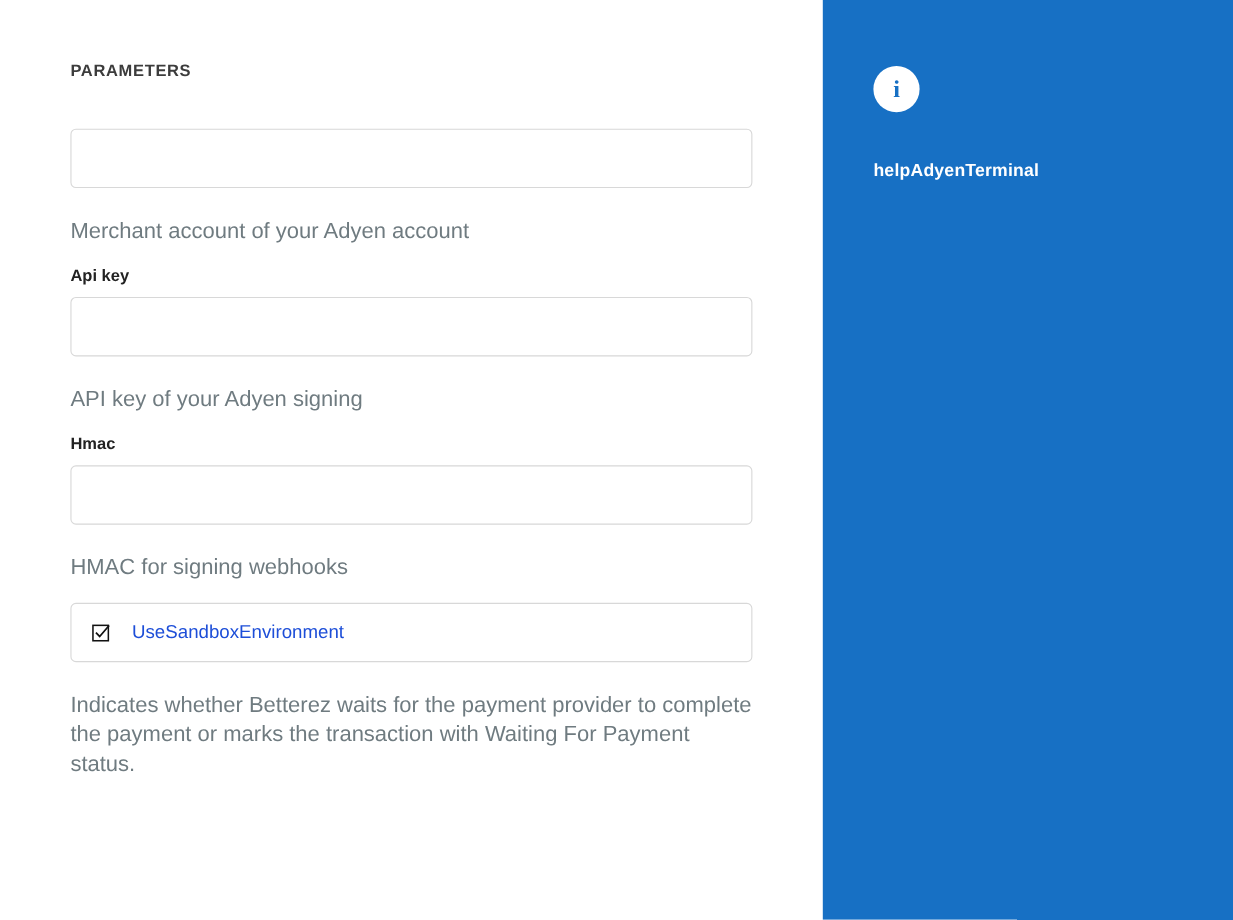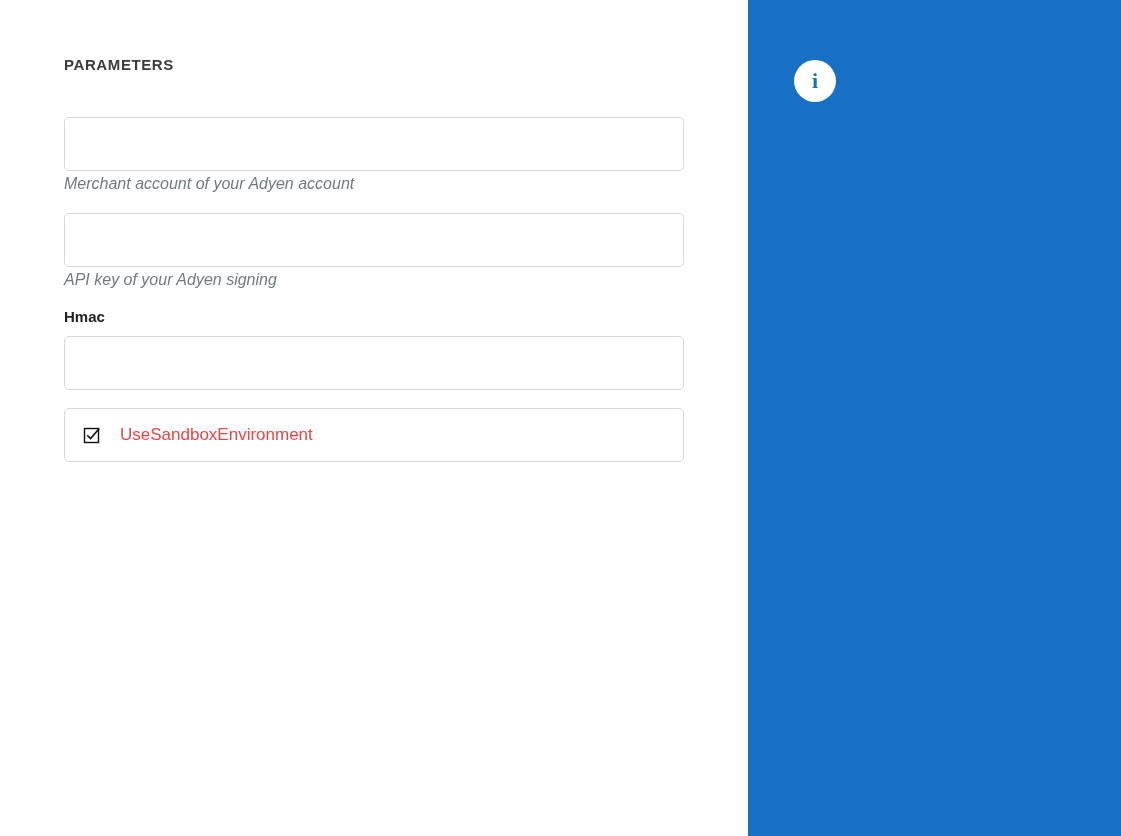--- a/index.html
+++ b/index.html
@@ -59,24 +59,23 @@
     border: 1px solid #d8d8d8;
     border-radius: 5px;
     background: #ffffff;
     font-family: "Liberation Sans", sans-serif;
     font-size: 15px;
     color: #333333;
     padding: 0 14px;
     outline: none;
   }
   .helper {
-    font-size: 16px;
-    font-style: italic;
+    font-size: 20px;
     color: #6f7b80;
-    margin-top: 2px;
+    margin-top: 26px;
     line-height: 1.35;
     max-width: 620px;
   }
 
   
   .check-field {
     margin-bottom: 18px;
   }
   .check-row {
     box-sizing: border-box;
@@ -94,21 +93,21 @@
     width: 18px;
     height: 18px;
     flex: 0 0 auto;
     margin-right: 19px;
     position: relative;
     color: #111111;
   }
   .check-box svg { display: block; }
   .check-label {
     font-size: 17px;
-    color: #ef4444;
+    color: #1d4ed8;
   }
 
   
   .help-pane {
     position: absolute;
     left: 748px;
     top: 0;
     width: 373px;
     height: 836px;
     background: #1770c4;
@@ -147,45 +146,49 @@
   <div class="form-pane">
 
     <div class="section-title">PARAMETERS</div>
 
     <div class="field">
       <input class="text-input" type="text" placeholder="" style="">
       <div class="helper">Merchant account of your Adyen account</div>
     </div>
 
     <div class="field">
+      <div class="field-label">Api key</div>
       <input class="text-input" type="text" placeholder="" style="">
       <div class="helper">API key of your Adyen signing</div>
     </div>
 
     <div class="field">
       <div class="field-label">Hmac</div>
       <input class="text-input" type="text" placeholder="" style="">
+      <div class="helper">HMAC for signing webhooks</div>
     </div>
 
     <div class="check-field">
       <div class="check-row">
         <span class="check-box">
           <svg width="18" height="18" viewBox="0 0 18 18" aria-hidden="true">
             <rect x="1.5" y="2.5" width="14" height="14" fill="none" stroke="#111111" stroke-width="1.4"></rect>
             <path d="M4.2 9.2 L7.6 12.6 L16.2 2.6" fill="none" stroke="#111111" stroke-width="1.6"></path>
           </svg>
         </span>
         <span class="check-label">UseSandboxEnvironment</span>
       </div>
     </div>
 
     <div class="check-field">
+      <div class="helper">Indicates whether Betterez waits for the payment provider to complete the payment or marks the transaction with Waiting For Payment status.</div>
     </div>
 
   </div>
 
   <div class="help-pane">
     <div class="info-badge">
       <span>i</span>
     </div>
+    <div class="help-title">helpAdyenTerminal</div>
   </div>
 
 </div>
 
 </body></html>

